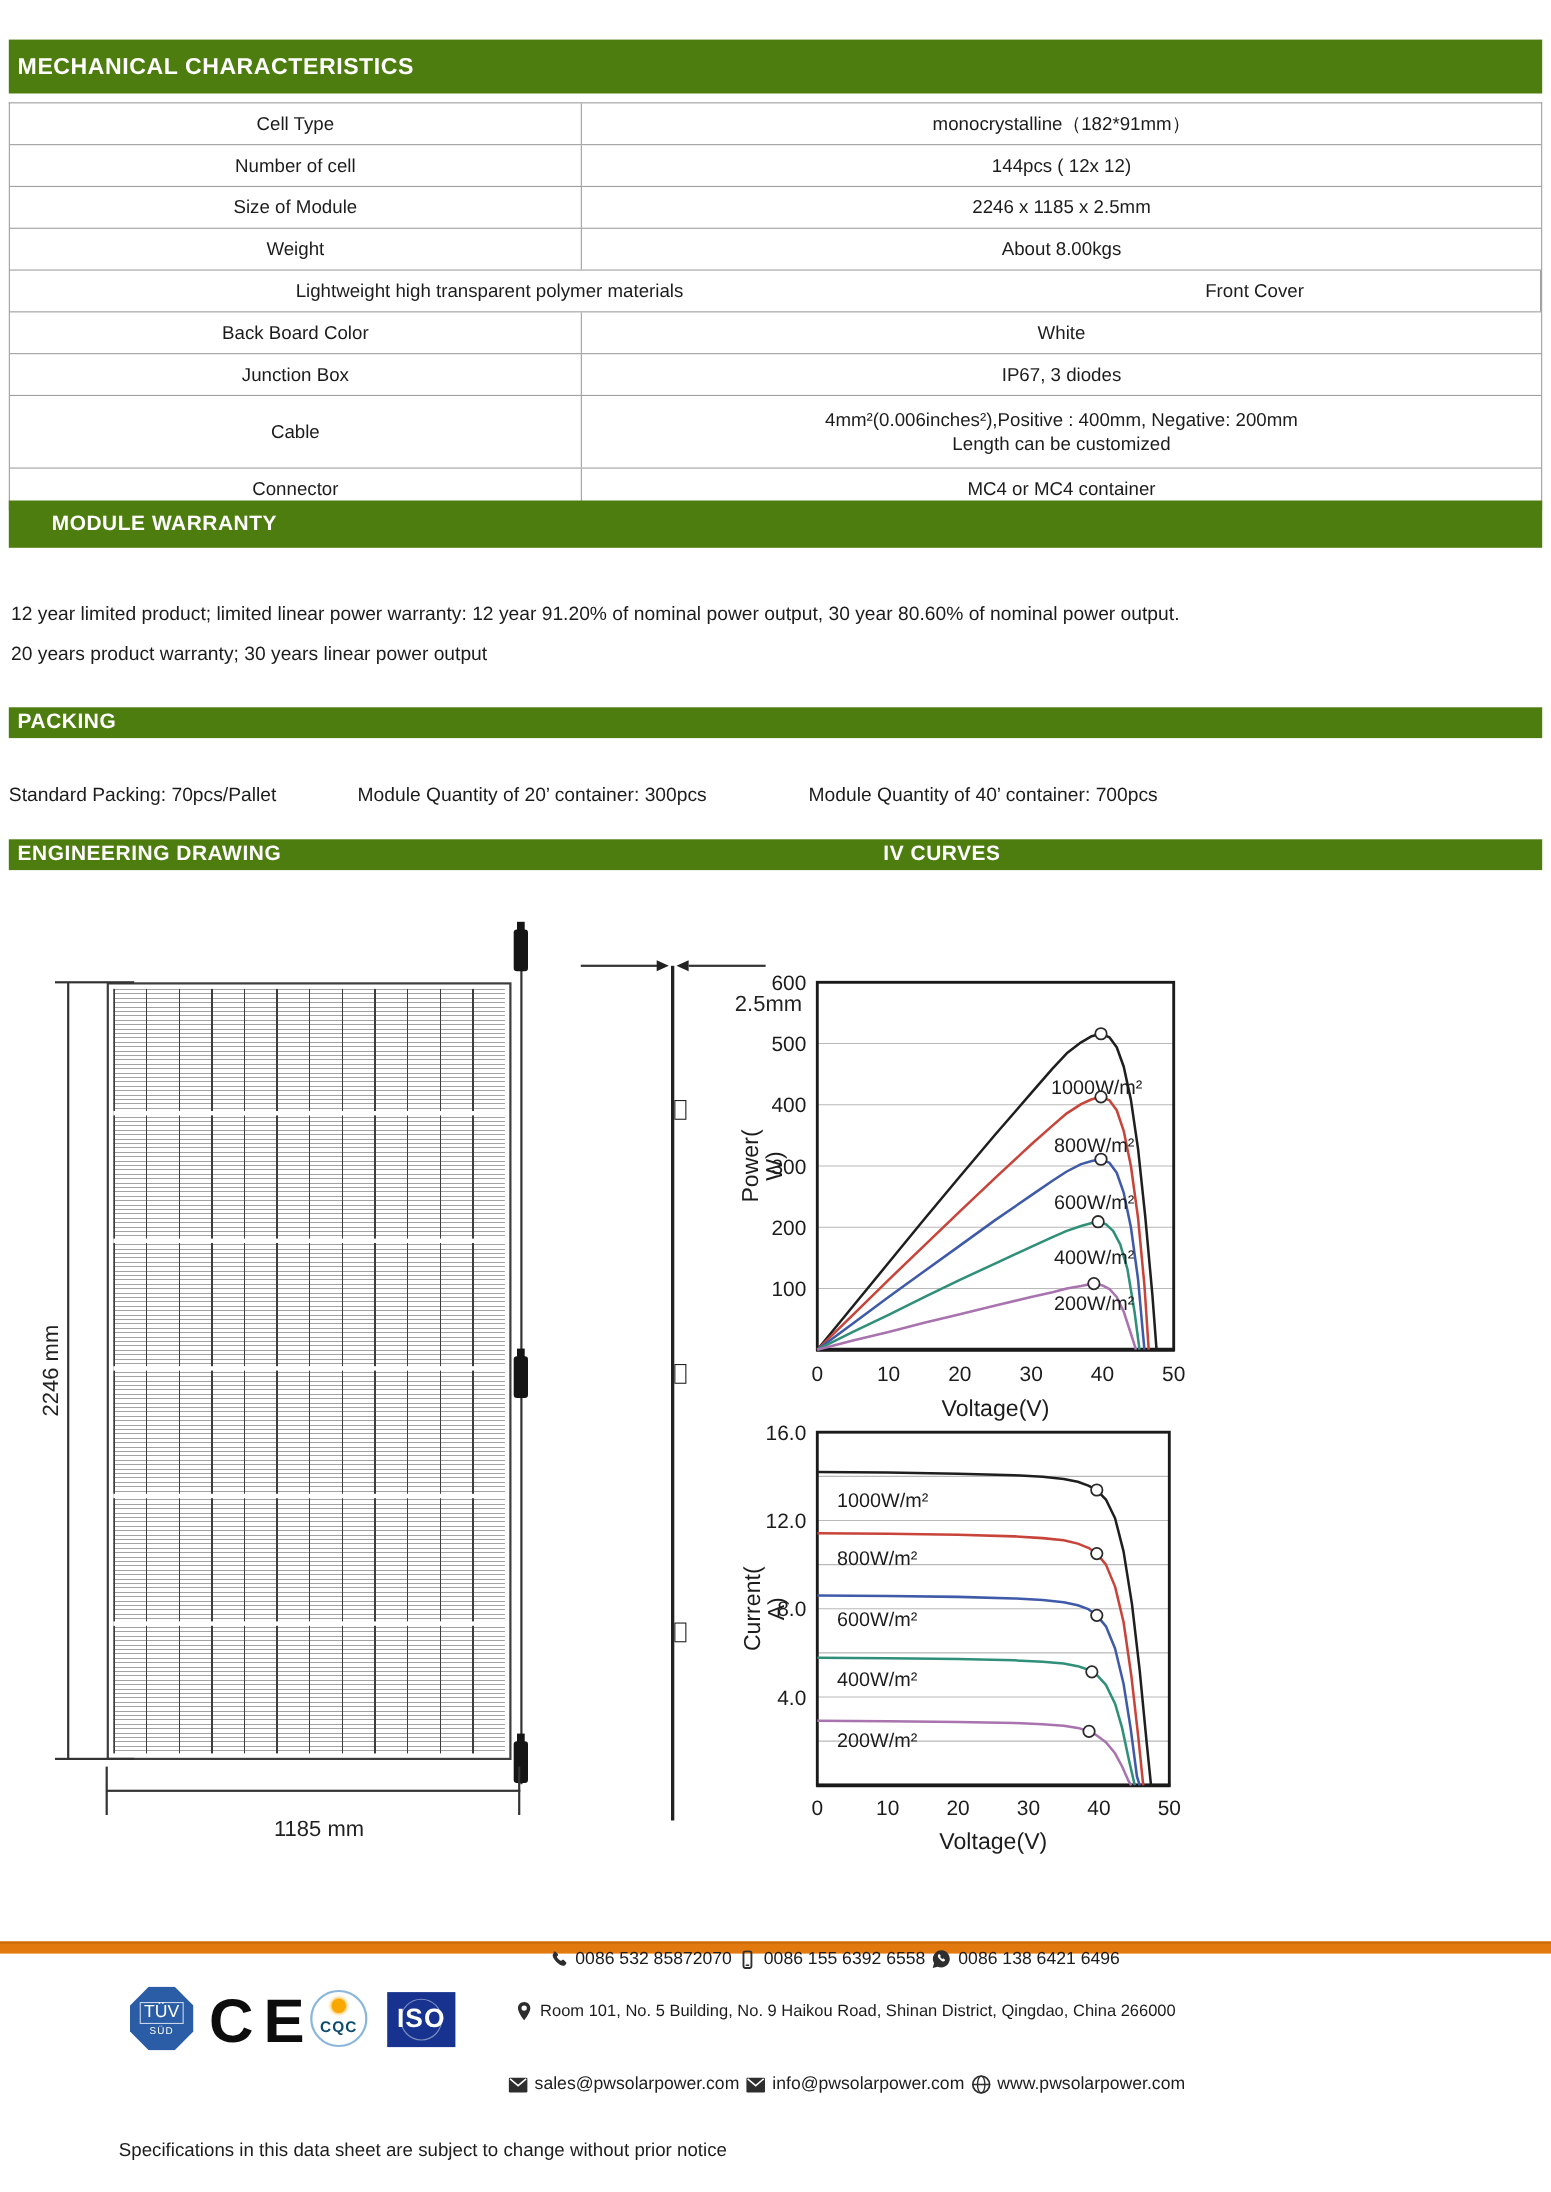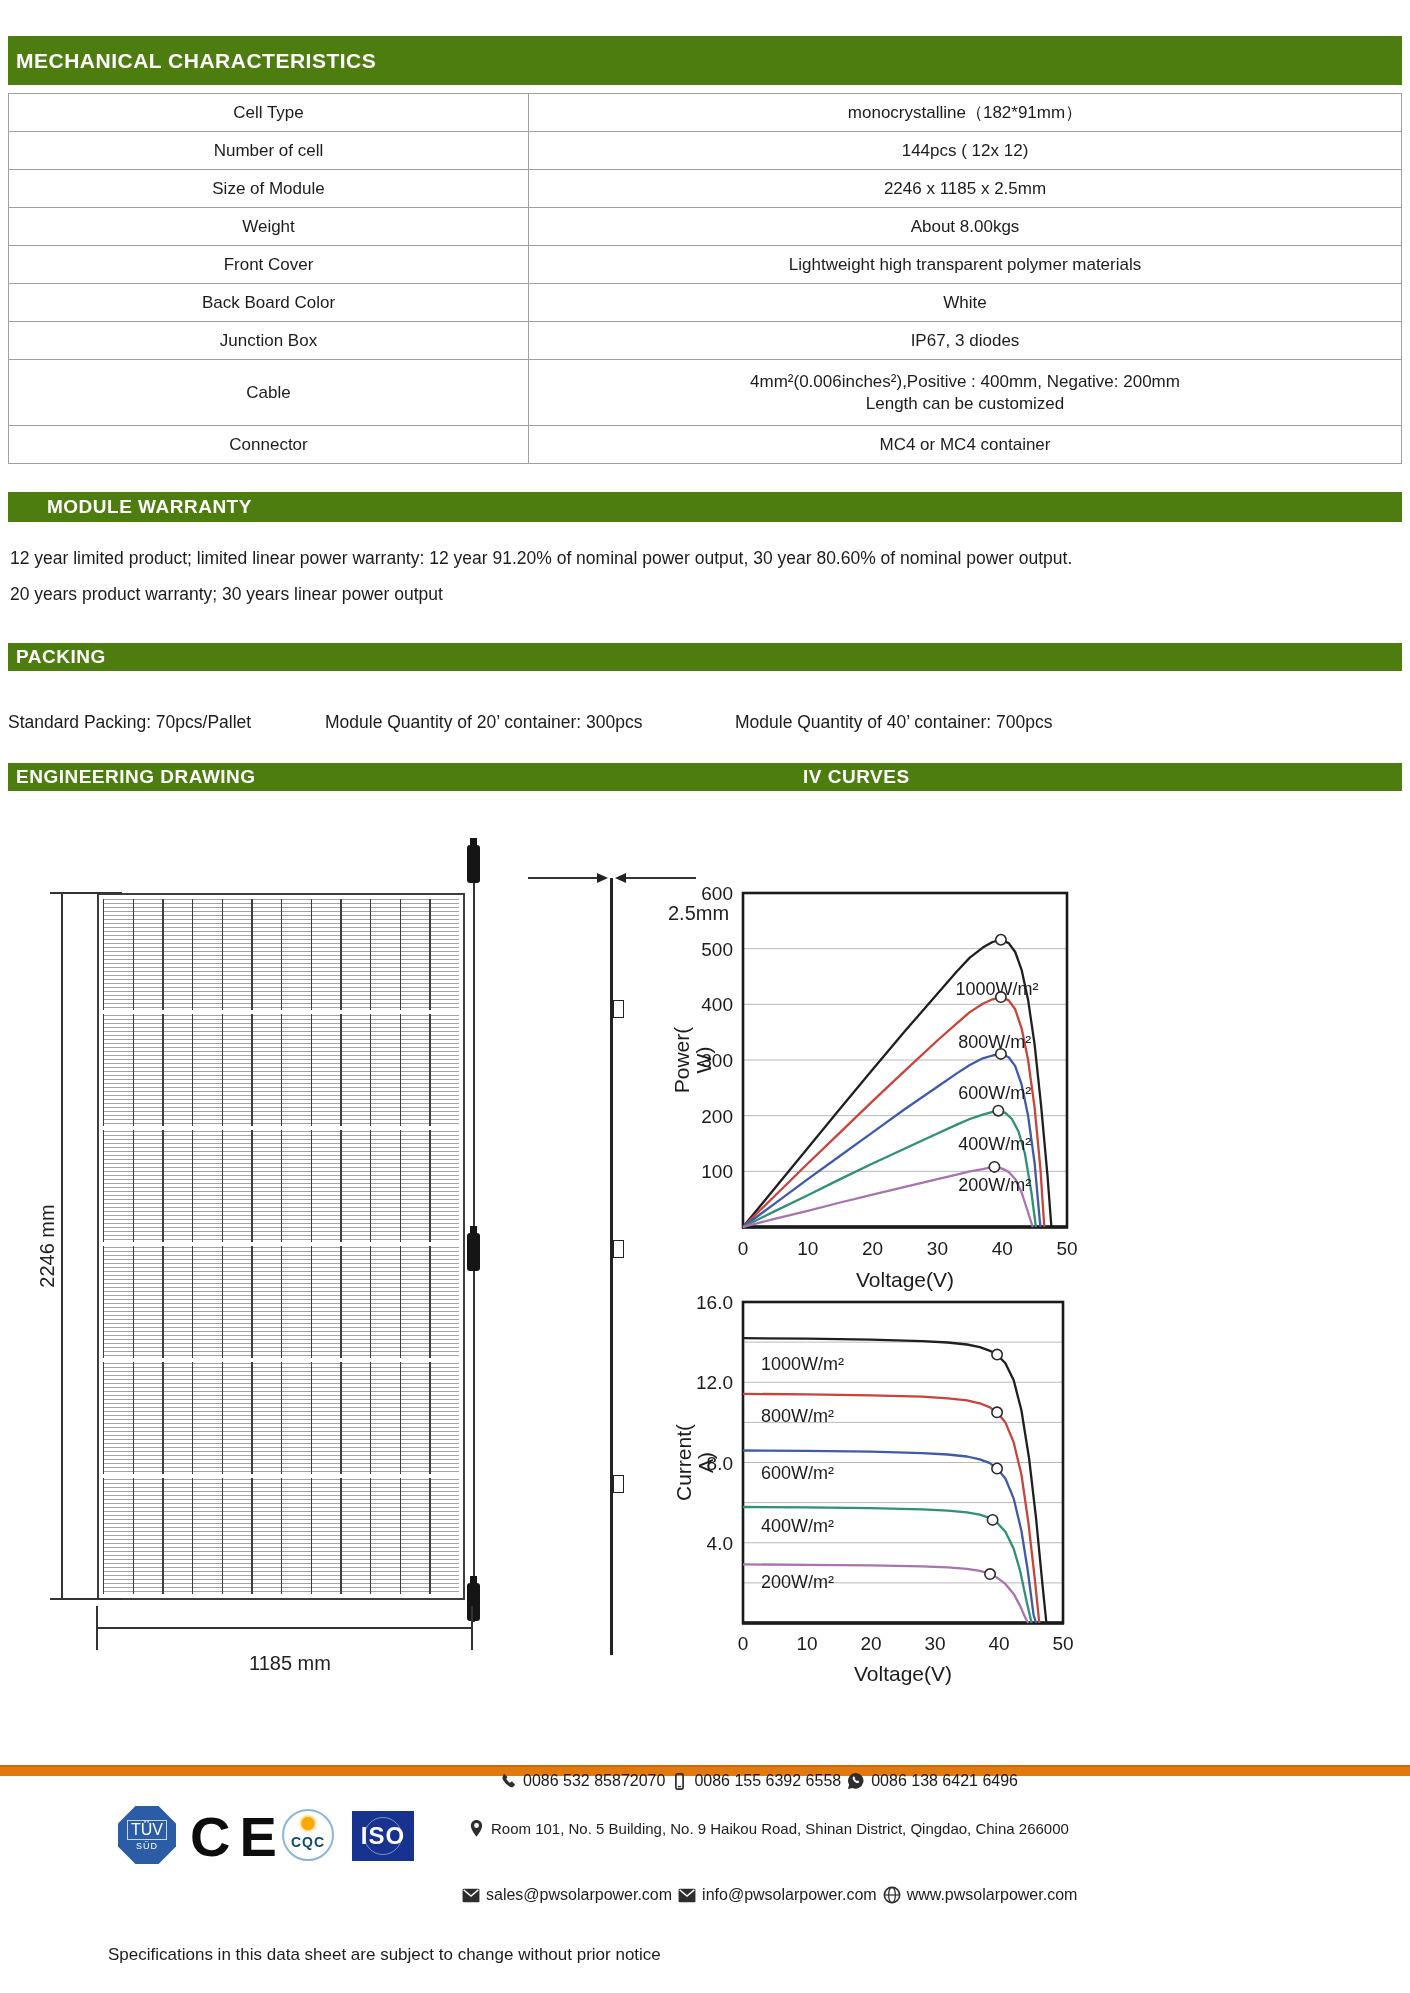--- a/index.html
+++ b/index.html
@@ -86,24 +86,24 @@
           <div>2246 x 1185 x 2.5mm</div>
         </div>
       </div>
       <div class="trow">
         <div class="tcell tlabel">Weight</div>
         <div class="tcell tvalue">
           <div>About 8.00kgs</div>
         </div>
       </div>
       <div class="trow">
+        <div class="tcell tvalue">
+          <div>Lightweight high transparent polymer materials</div>
+        </div>
         <div class="tcell tlabel">Front Cover</div>
-        <div class="tcell tvalue">
-          <div>Lightweight high transparent polymer materials</div>
-        </div>
       </div>
       <div class="trow">
         <div class="tcell tlabel">Back Board Color</div>
         <div class="tcell tvalue">
           <div>White</div>
         </div>
       </div>
       <div class="trow">
         <div class="tcell tlabel">Junction Box</div>
         <div class="tcell tvalue">
@@ -118,21 +118,21 @@
         </div>
       </div>
       <div class="trow">
         <div class="tcell tlabel">Connector</div>
         <div class="tcell tvalue">
           <div>MC4 or MC4 container</div>
         </div>
       </div>
     </div>
 
-  <div class="gbar" style="top:492px;height:30px;font-size:19px;padding-left:39px;">
+  <div class="gbar" style="top:455px;height:43px;font-size:19px;padding-left:39px;">
     <span>MODULE WARRANTY</span>
   </div>
   <div class="wtext">
     <div>12 year limited product; limited linear power warranty: 12 year 91.20% of nominal power output, 30 year 80.60% of nominal power output.</div>
     <div>20 years product warranty; 30 years linear power output</div>
   </div>
 
   <div class="gbar" style="top:643px;height:28px;font-size:19px;">
     <span>PACKING</span>
   </div>

